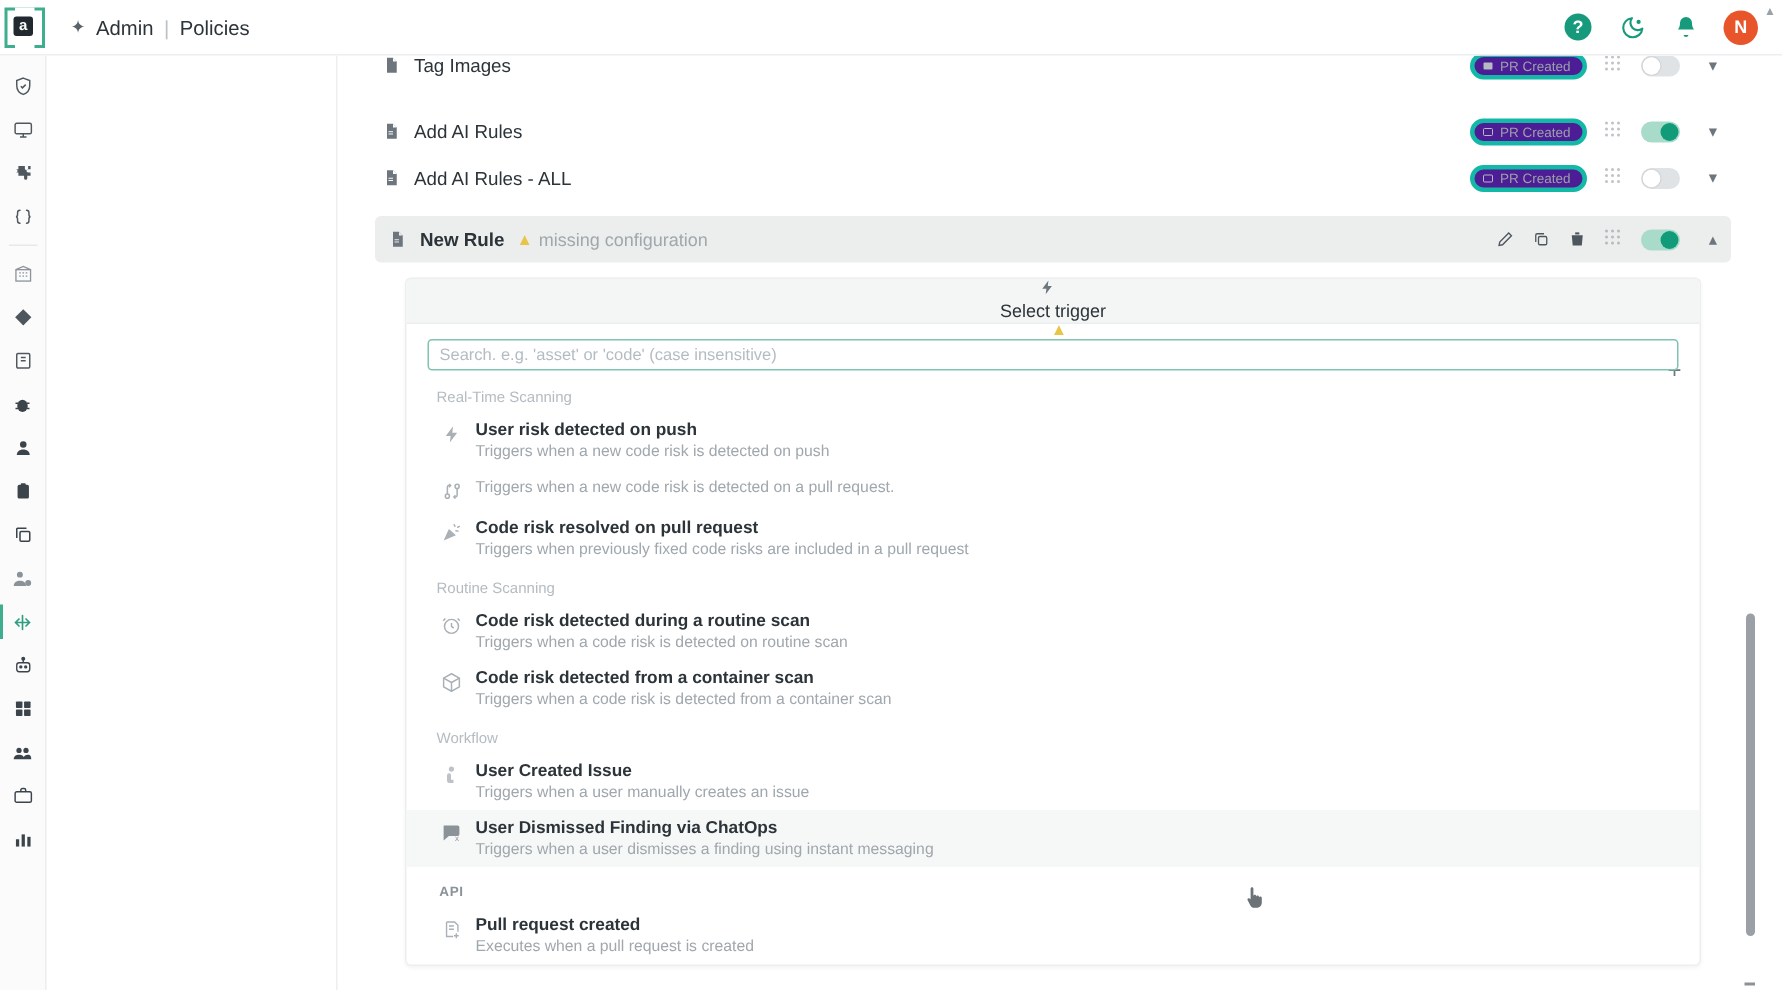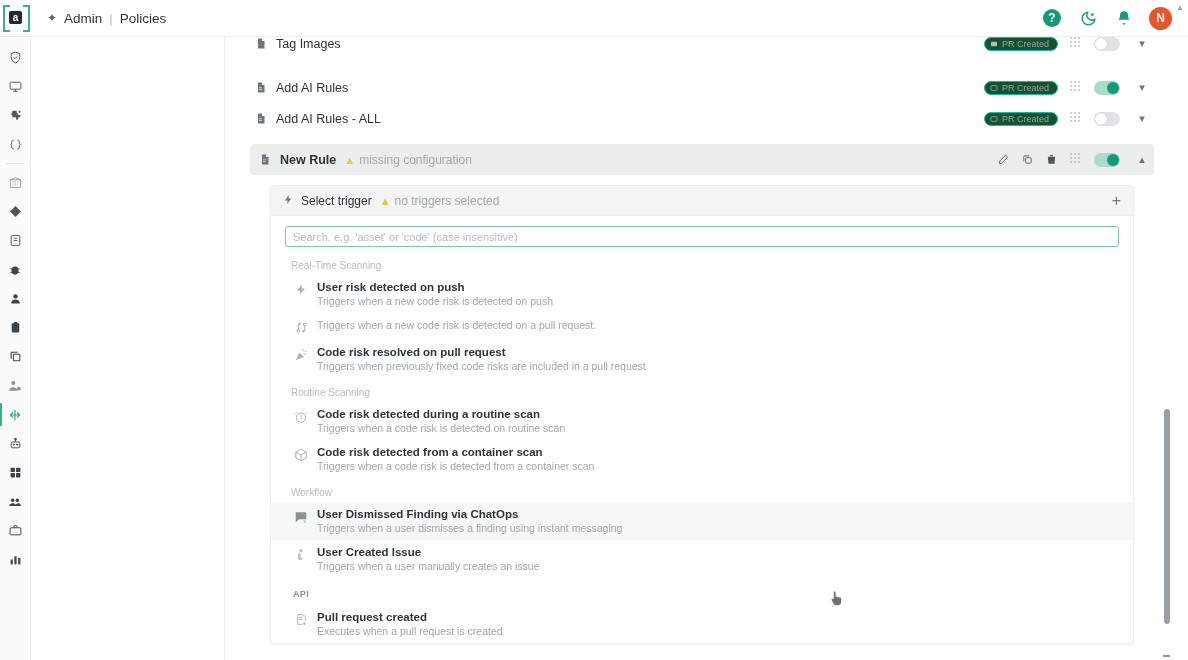--- a/index.html
+++ b/index.html
@@ -135,24 +135,24 @@
   .rule-name { font-weight: 600; margin-left: 4px; white-space: nowrap; }
   .rule-name.light { font-weight: 400; }
   .warn-tri { color: #e8c547; font-size: 11px; margin-left: 8px; }
   .warn-text { color: #a0a7ad; margin-left: 4px; font-size: 12px; }
   .row-right {
     margin-left: auto; display: flex; align-items: center; gap: 0px;
     padding-right: 6px;
   }
   .pr-badge {
     display: inline-flex; align-items: center; gap: 4px;
-    border: 1px solid #14b8a6; border-radius: 9px;
+    border: 3px solid #14b8a6; border-radius: 9px;
     padding: 1px 8px 1px 5px;
     font-size: 9px; color: #9aa2a9;
-    background: #14532d; white-space: nowrap;
+    background: #4c1d95; white-space: nowrap;
     margin-right: 12px;
   }
   .drag-dots {
     width: 14px; height: 14px;
     display: grid; grid-template-columns: repeat(3, 3px);
     grid-template-rows: repeat(3, 3px); gap: 1px;
     margin-right: 10px; opacity: .55;
   }
   .drag-dots i { width: 2px; height: 2px; background: #8b9298; border-radius: 50%; display: block; }
   .toggle {
@@ -179,20 +179,21 @@
     border-radius: 4px;
     box-shadow: 0 1px 3px rgba(0,0,0,.05);
     overflow: hidden;
   }
   .trigger-head {
     height: 30px; background: #f4f5f5;
     display: flex; align-items: center;
     padding: 0 12px;
     font-size: 12px; color: #2c3439;
     border-bottom: 1px solid #eceef0;
+    flex-direction: column;
   }
   .trigger-head .bolt { color: #6e767d; margin-right: 7px; font-size: 12px; }
   .plus-btn { margin-left: auto; color: #6e767d; font-size: 16px; cursor: pointer; line-height: 1; }
 
   .search-wrap { padding: 10px 14px 4px 14px; }
   .search-input {
     width: 100%; height: 21px;
     border: 1px solid #7fc3b0; border-radius: 3px;
     padding: 0 7px; font-size: 11px;
     font-family: "Liberation Sans", sans-serif;
@@ -628,43 +629,43 @@
           </svg>
       </span>
       <span class="tr-text">
         <span class="tr-title">Code risk detected from a container scan</span>
         <span class="tr-desc">Triggers when a code risk is detected from a container scan</span>
       </span>
     </div>
 
     <div class="group-label">Workflow</div>
 
+    <div class="trigger-item">
+      <span class="tr-icon">
+        <svg width="13" height="13" viewBox="0 0 24 24" fill="#bcc2c7">
+            <circle cx="11" cy="5" r="3.2"></circle>
+            <path d="M8 10c-1.5 0-2.5 1.2-2.5 3v6c0 2 1.2 3 3 3h5v-4h-3v-5c0-2-1-3-2.5-3z"></path>
+          </svg>
+      </span>
+      <span class="tr-text">
+        <span class="tr-title">User Created Issue</span>
+        <span class="tr-desc">Triggers when a user manually creates an issue</span>
+      </span>
+    </div>
+
     <div class="trigger-item hover">
       <span class="tr-icon">
         <svg width="14" height="14" viewBox="0 0 24 24" fill="#8b9298">
             <path d="M3 4h16a2 2 0 0 1 2 2v8a2 2 0 0 1-2 2H9l-6 5V4z"></path>
             <text x="16" y="22" font-size="9" fill="#8b9298" font-family="Liberation Sans">x</text>
           </svg>
       </span>
       <span class="tr-text">
         <span class="tr-title">User Dismissed Finding via ChatOps</span>
         <span class="tr-desc">Triggers when a user dismisses a finding using instant messaging</span>
-      </span>
-    </div>
-
-    <div class="trigger-item">
-      <span class="tr-icon">
-        <svg width="13" height="13" viewBox="0 0 24 24" fill="#bcc2c7">
-            <circle cx="11" cy="5" r="3.2"></circle>
-            <path d="M8 10c-1.5 0-2.5 1.2-2.5 3v6c0 2 1.2 3 3 3h5v-4h-3v-5c0-2-1-3-2.5-3z"></path>
-          </svg>
-      </span>
-      <span class="tr-text">
-        <span class="tr-title">User Created Issue</span>
-        <span class="tr-desc">Triggers when a user manually creates an issue</span>
       </span>
     </div>
 
     <div class="trigger-item">
       <span class="tr-icon api">API</span>
     </div>
 
     <div class="trigger-item">
       <span class="tr-icon">
         <svg width="13" height="13" viewBox="0 0 24 24" fill="none" stroke="#a9b0b6" stroke-width="1.7">

